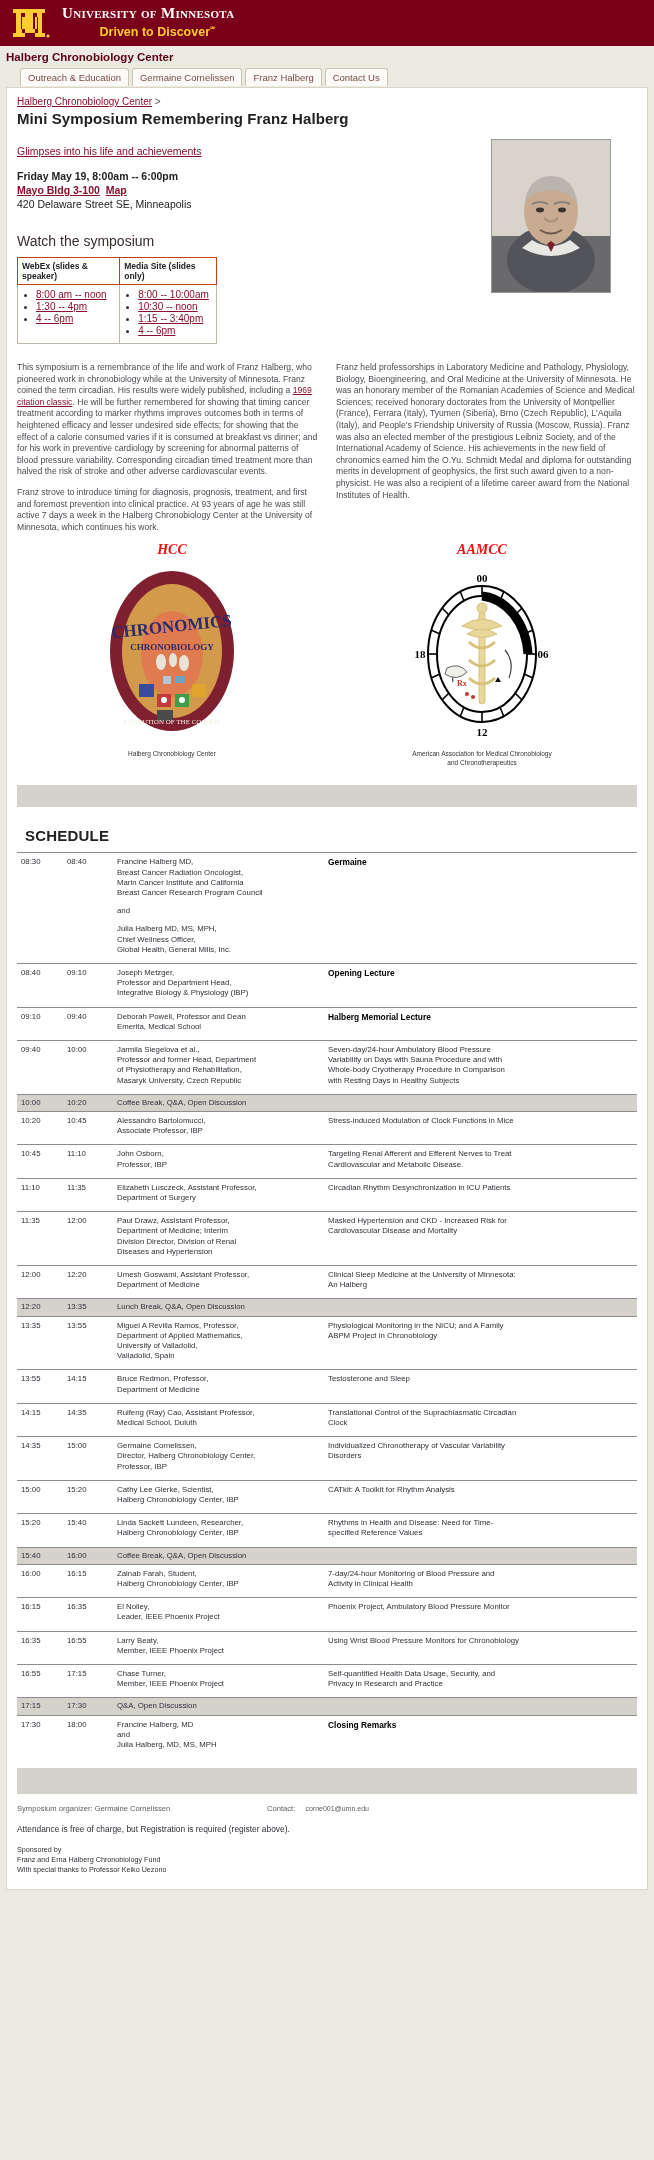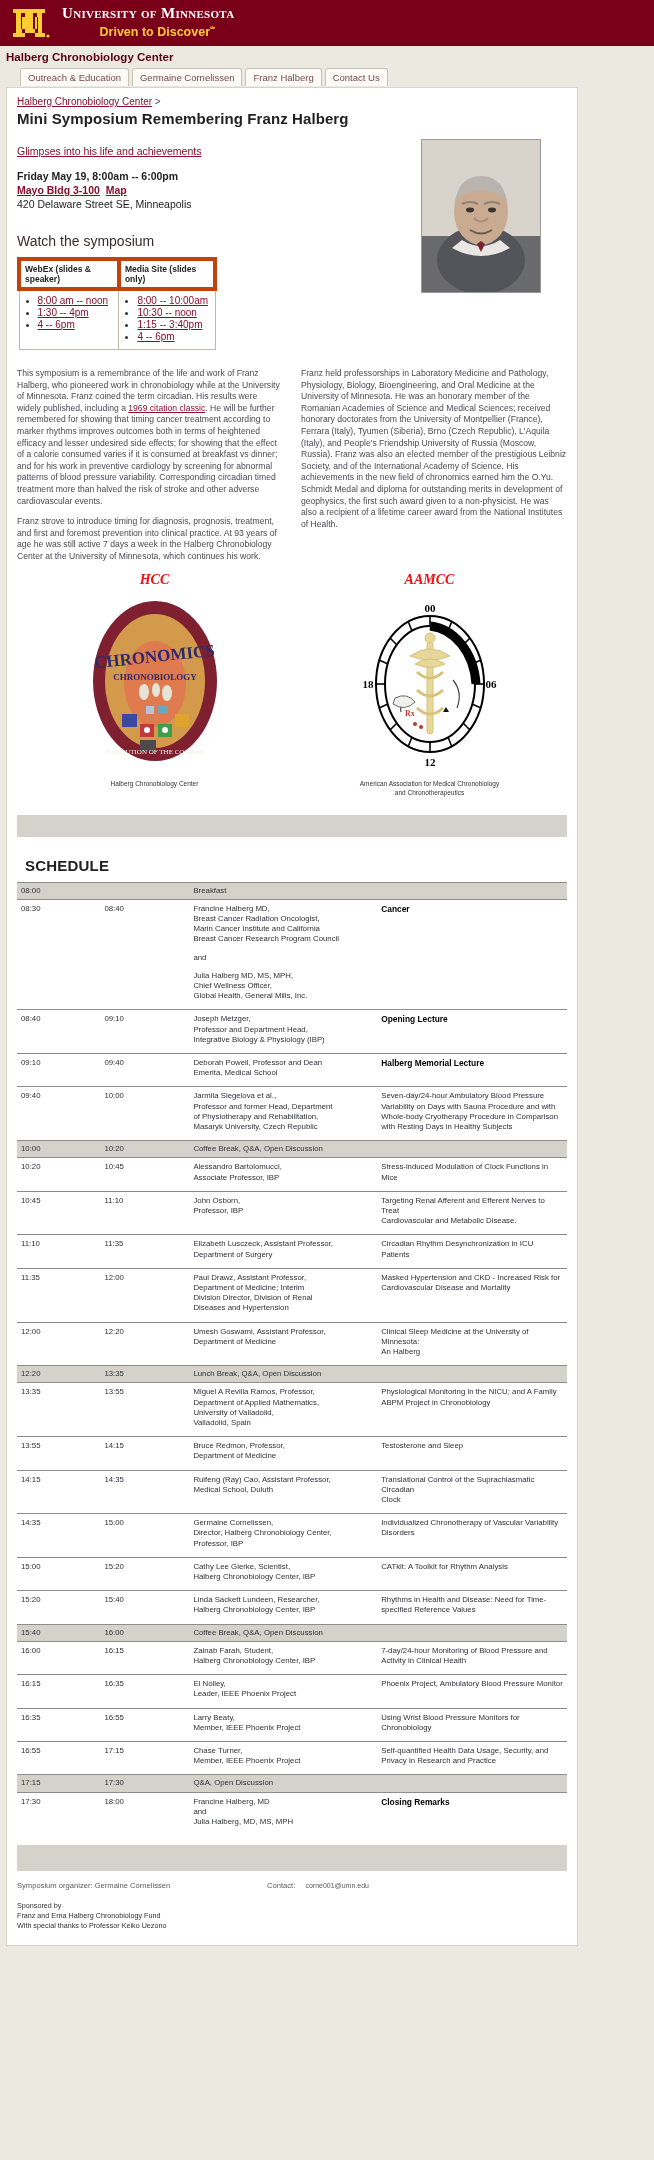--- a/index.html
+++ b/index.html
@@ -56,21 +56,21 @@
     line-height:11px;
   }
 
   
   .card{
     background:#fff;
     border:1px solid #d8d4c8;
     margin:0 6px 8px 6px;
     padding:8px 10px 14px 10px;
     box-sizing:border-box;
-    width:572px;
+    width:642px;
   }
   a, .lnk{color:#8a0f2e;text-decoration:underline;}
   .crumb{font-size:10px;color:#8a0f2e;}
   .crumb .sep{color:#555;text-decoration:none;}
   h1.title{
     font-size:15px;font-weight:bold;color:#222;margin:3px 0 10px 0;
     letter-spacing:.1px;
   }
   .subtitle{font-size:10.5px;color:#8a0f2e;margin:8px 0 12px 0;display:inline-block;}
 
@@ -87,21 +87,21 @@
   .portrait svg{display:block;}
 
   h2.watch{font-size:14px;font-weight:normal;color:#3b2c2c;margin:22px 0 8px 0;}
 
   table.media{
     border-collapse:collapse;width:200px;font-size:8.5px;
     border:1px solid #bdb8ab;
   }
   table.media th{
     text-align:left;font-weight:bold;font-size:8.5px;color:#222;
-    border:4px solid #c2410c;padding:3px 4px;background:#fff;
+    border:1px solid #c2410c;padding:3px 4px;background:#fff;
   }
   table.media td{border:1px solid #bdb8ab;padding:2px 4px 5px 4px;vertical-align:top;}
   table.media ul{margin:2px 0 2px 0;padding-left:14px;}
   table.media li{margin:1px 0;}
   table.media li a{font-size:10px;color:#8a0f2e;}
 
   
   .prose{display:flex;gap:18px;margin-top:18px;}
   .prose .col{flex:1 1 0;font-size:8.6px;line-height:11.6px;color:#4a4a52;text-align:left;}
   .prose p{margin:0 0 9px 0;}
@@ -341,44 +341,37 @@
         </div>
       </div>
     </div>
 
     <div class="greybar"></div>
 
     <h2 class="sched">SCHEDULE</h2>
 
     <table class="sched">
       <tbody id="schedule-body">
-          <tr class="break first">
-            <td class="c-start">08:00</td>
-            <td class="c-end"></td>
-            <td class="c-who" colspan="2">
-              <span class="nl">Breakfast</span>
-            </td>
-          </tr>
           <tr>
             <td class="c-start">08:30</td>
             <td class="c-end">08:40</td>
             <td class="c-who">
               <span class="nl">Francine Halberg MD,</span>
               <span class="nl">Breast Cancer Radiation Oncologist,</span>
               <span class="nl">Marin Cancer Institute and California</span>
               <span class="nl">Breast Cancer Research Program Council</span>
               <span class="blank"></span>
               <span class="nl">and</span>
               <span class="blank"></span>
               <span class="nl">Julia Halberg MD, MS, MPH,</span>
               <span class="nl">Chief Wellness Officer,</span>
               <span class="nl">Global Health, General Mills, Inc.</span>
             </td>
             <td class="c-what">
-              <span class="nl what-bold">Cancer</span>
+              <span class="nl what-bold">Germaine</span>
             </td>
           </tr>
           <tr>
             <td class="c-start">08:40</td>
             <td class="c-end">09:10</td>
             <td class="c-who">
               <span class="nl">Joseph Metzger,</span>
               <span class="nl">Professor and Department Head,</span>
               <span class="nl">Integrative Biology &amp; Physiology (IBP)</span>
             </td>
@@ -638,20 +631,21 @@
     <div class="botbar"></div>
 
     <div class="footmeta">
       <div class="org">Symposium organizer: Germaine Cornelissen</div>
       <div>
         <span class="contact-label">Contact:</span>
         <span class="mail">corne001@umn.edu</span>
       </div>
     </div>
 
+    <div class="attend">Attendance is free of charge, but Registration is required (register above).</div>
 
     <div class="sponsor">
       <span>Sponsored by</span><br>
       <span>Franz and Erna Halberg Chronobiology Fund</span><br>
       <span>With special thanks to Professor Keiko Uezono</span>
     </div>
 
   </div>
 </div>
 

